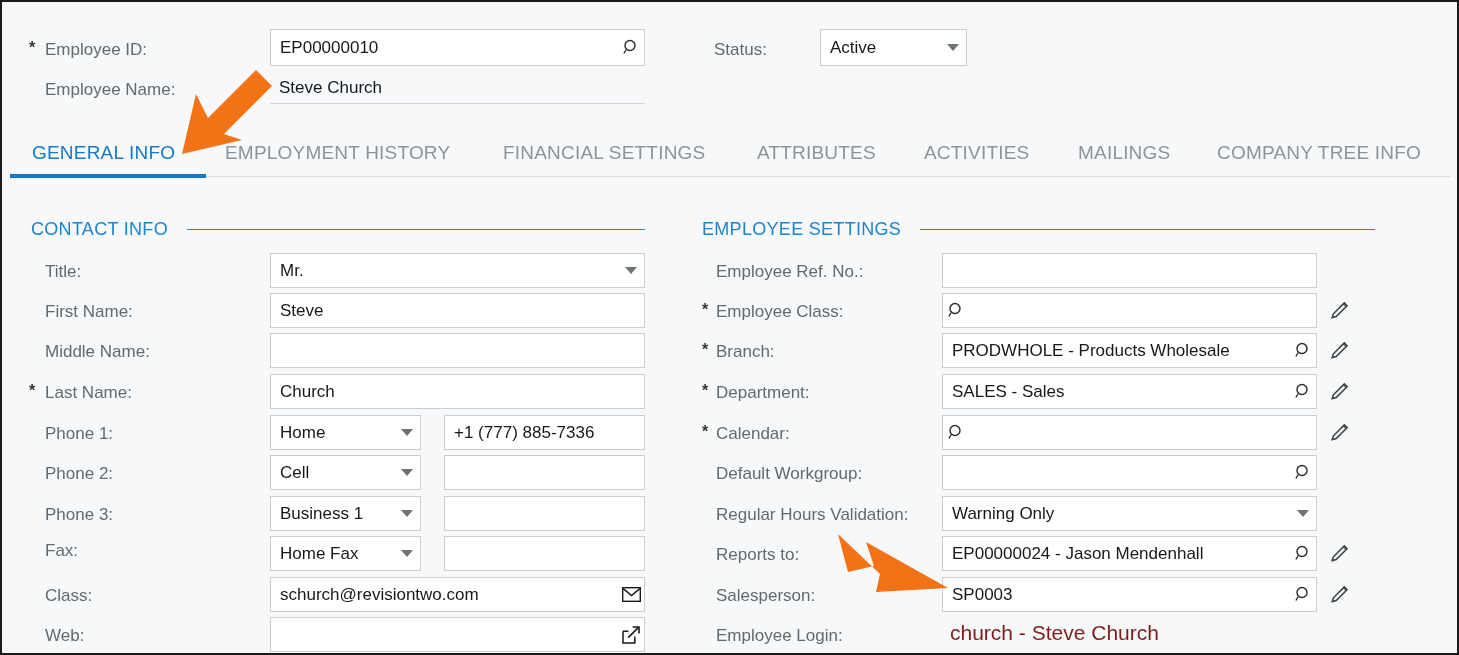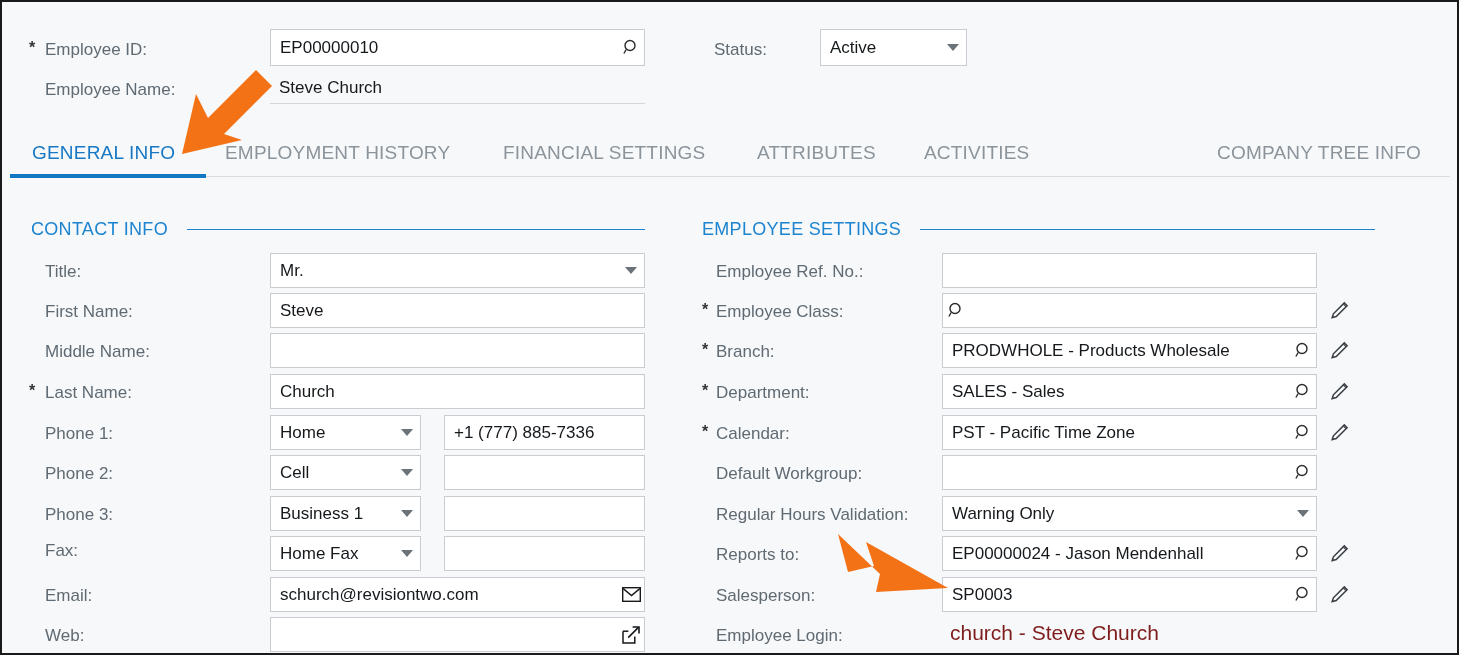--- a/index.html
+++ b/index.html
@@ -118,20 +118,21 @@
   <div class="tabs">
     <div class="tabstrip"></div>
 
     <div class="tab active" style="left:30px;">GENERAL INFO</div>
     <div class="tab-underline" style="left:8px;width:196px;"></div>
 
     <div class="tab" style="left:223px;">EMPLOYMENT HISTORY</div>
     <div class="tab" style="left:501px;">FINANCIAL SETTINGS</div>
     <div class="tab" style="left:755px;">ATTRIBUTES</div>
     <div class="tab" style="left:922px;">ACTIVITIES</div>
+    <div class="tab" style="left:1076px;">MAILINGS</div>
     <div class="tab" style="left:1215px;">COMPANY TREE INFO</div>
   </div>
 
   <div>
     <span class="sec-title" style="left:29px;top:218px;">CONTACT INFO</span>
     <div class="sec-rule" style="left:185px;top:227px;width:458px;"></div>
 
     <span class="lbl" style="left:43px;top:261px;">Title:</span>
     <div class="field" style="left:268px;top:251px;width:375px;height:35px;">
       <span class="val">Mr.</span>
@@ -193,21 +194,21 @@
     <div class="field" style="left:268px;top:534px;width:151px;height:35px;">
       <span class="val">Home Fax</span>
       <span class="caret">
           <i></i>
         </span>
     </div>
     <div class="field" style="left:442px;top:534px;width:201px;height:35px;">
       <span class="val"></span>
     </div>
 
-    <span class="lbl" style="left:43px;top:585px;">Email:</span>
+    <span class="lbl" style="left:43px;top:585px;">Class:</span>
     <div class="field" style="left:268px;top:575px;width:375px;height:35px;">
       <span class="val">schurch@revisiontwo.com</span>
       <span class="ic">
         <svg width="19" height="15" viewBox="0 0 19 15">
             <rect x="0.7" y="0.7" width="17.6" height="13.6" fill="none" stroke="#16181a" stroke-width="1.4"></rect>
             <polyline points="1.2,1.6 9.5,8.6 17.8,1.6" fill="none" stroke="#16181a" stroke-width="1.4"></polyline>
           </svg>
       </span>
     </div>
 
@@ -283,21 +284,20 @@
     <span class="pencil" style="left:1327px;top:378px;">
       <svg width="20" height="20" viewBox="0 0 20 20">
           <path d="M2.2 17.6 L3.4 13.8 L14.3 2.9 L17.1 5.7 L6.2 16.6 Z" fill="none" stroke="#3a3f44" stroke-width="1.5"></path>
           <line x1="13.5" y1="4.1" x2="16" y2="6.6" stroke="#3a3f44" stroke-width="1.3"></line>
         </svg>
     </span>
 
     <span class="req" style="left:700px;top:422px;">*</span>
     <span class="lbl" style="left:714px;top:423px;">Calendar:</span>
     <div class="field" style="left:940px;top:413px;width:375px;height:35px;">
-      <span class="val">PST - Pacific Time Zone</span>
       <span class="ic">
         <svg width="17" height="17" viewBox="0 0 17 17">
             <circle cx="7" cy="6.5" r="5" fill="none" stroke="#2b2b2b" stroke-width="1.4"></circle>
             <line x1="3.2" y1="10.5" x2="0.9" y2="14.5" stroke="#2b2b2b" stroke-width="1.4"></line>
           </svg>
       </span>
     </div>
     <span class="pencil" style="left:1327px;top:419px;">
       <svg width="20" height="20" viewBox="0 0 20 20">
           <path d="M2.2 17.6 L3.4 13.8 L14.3 2.9 L17.1 5.7 L6.2 16.6 Z" fill="none" stroke="#3a3f44" stroke-width="1.5"></path>

